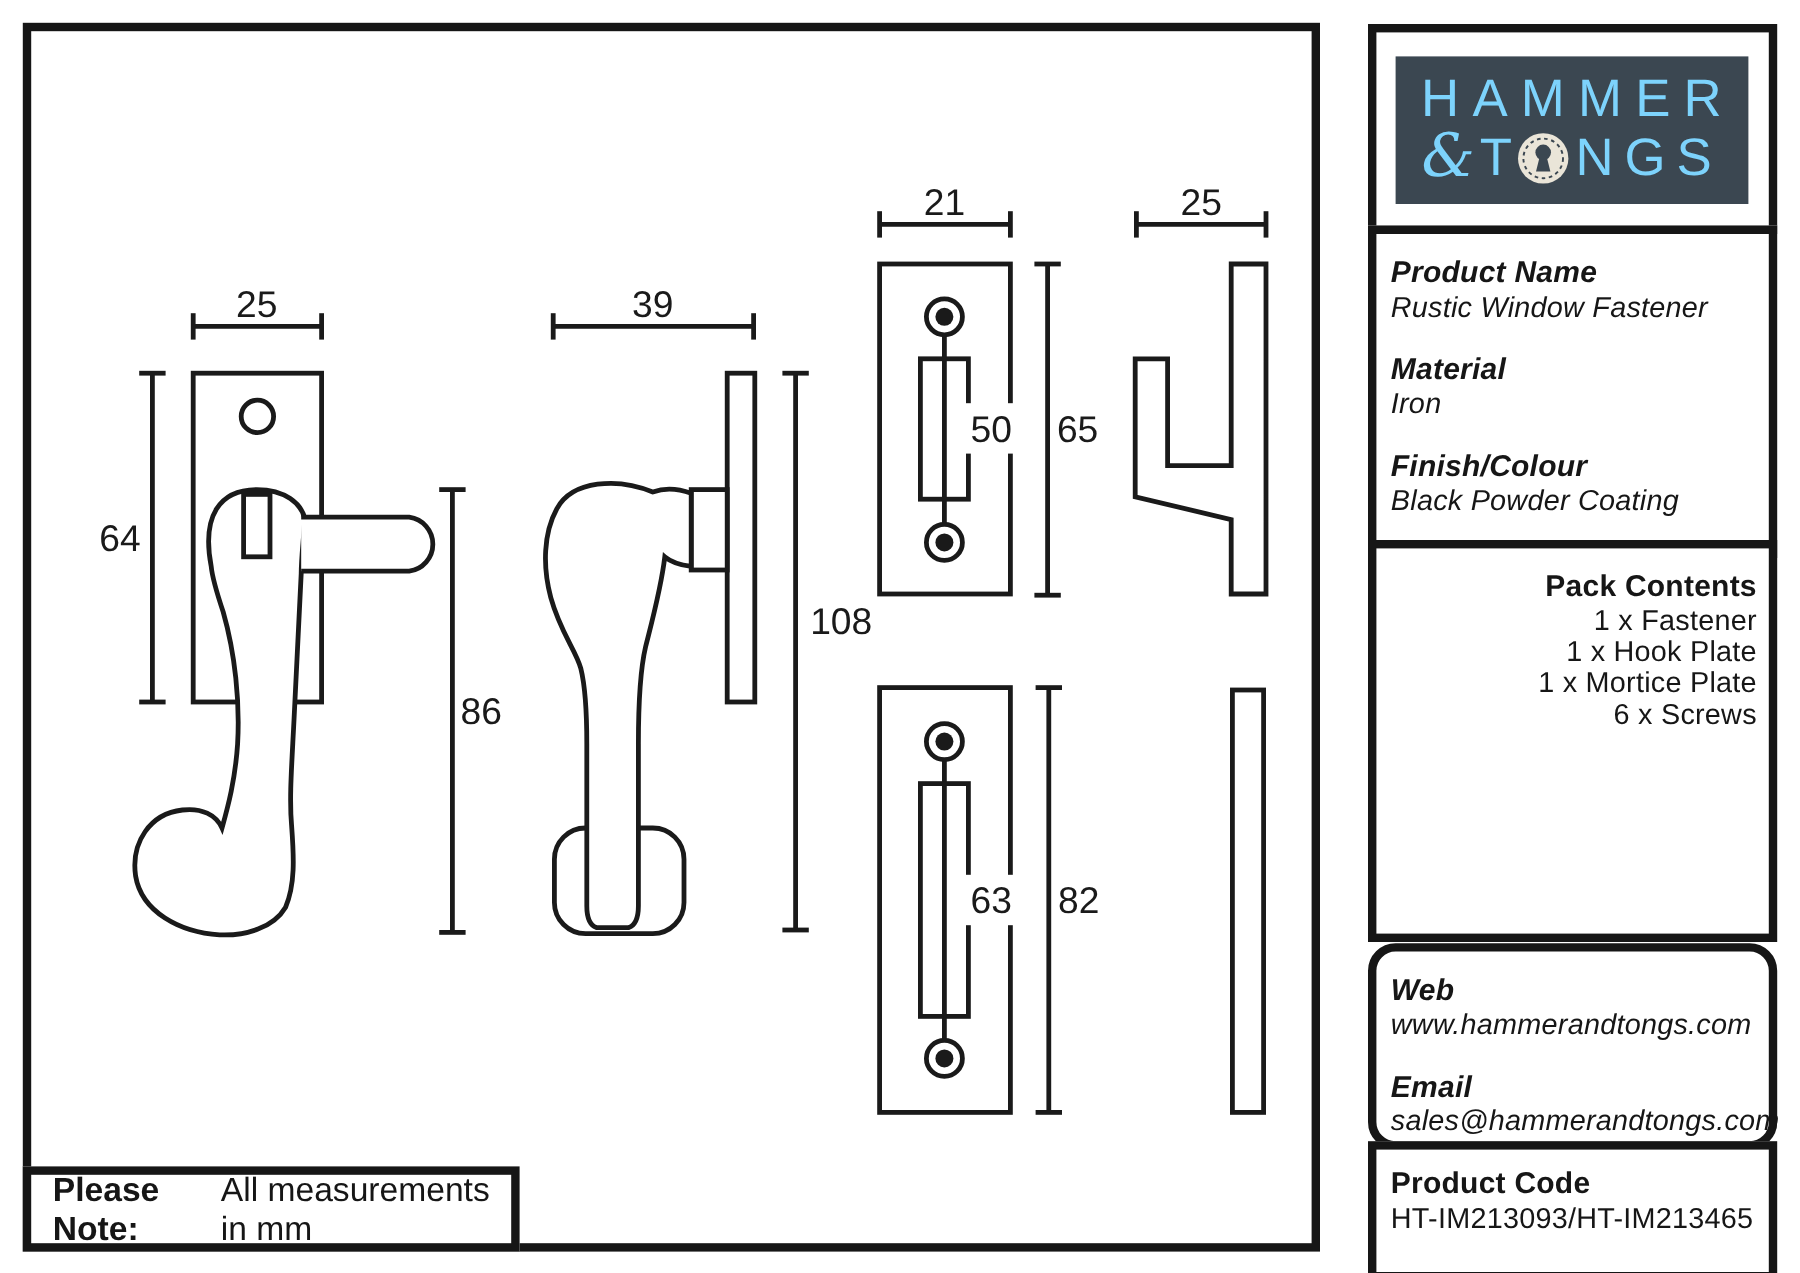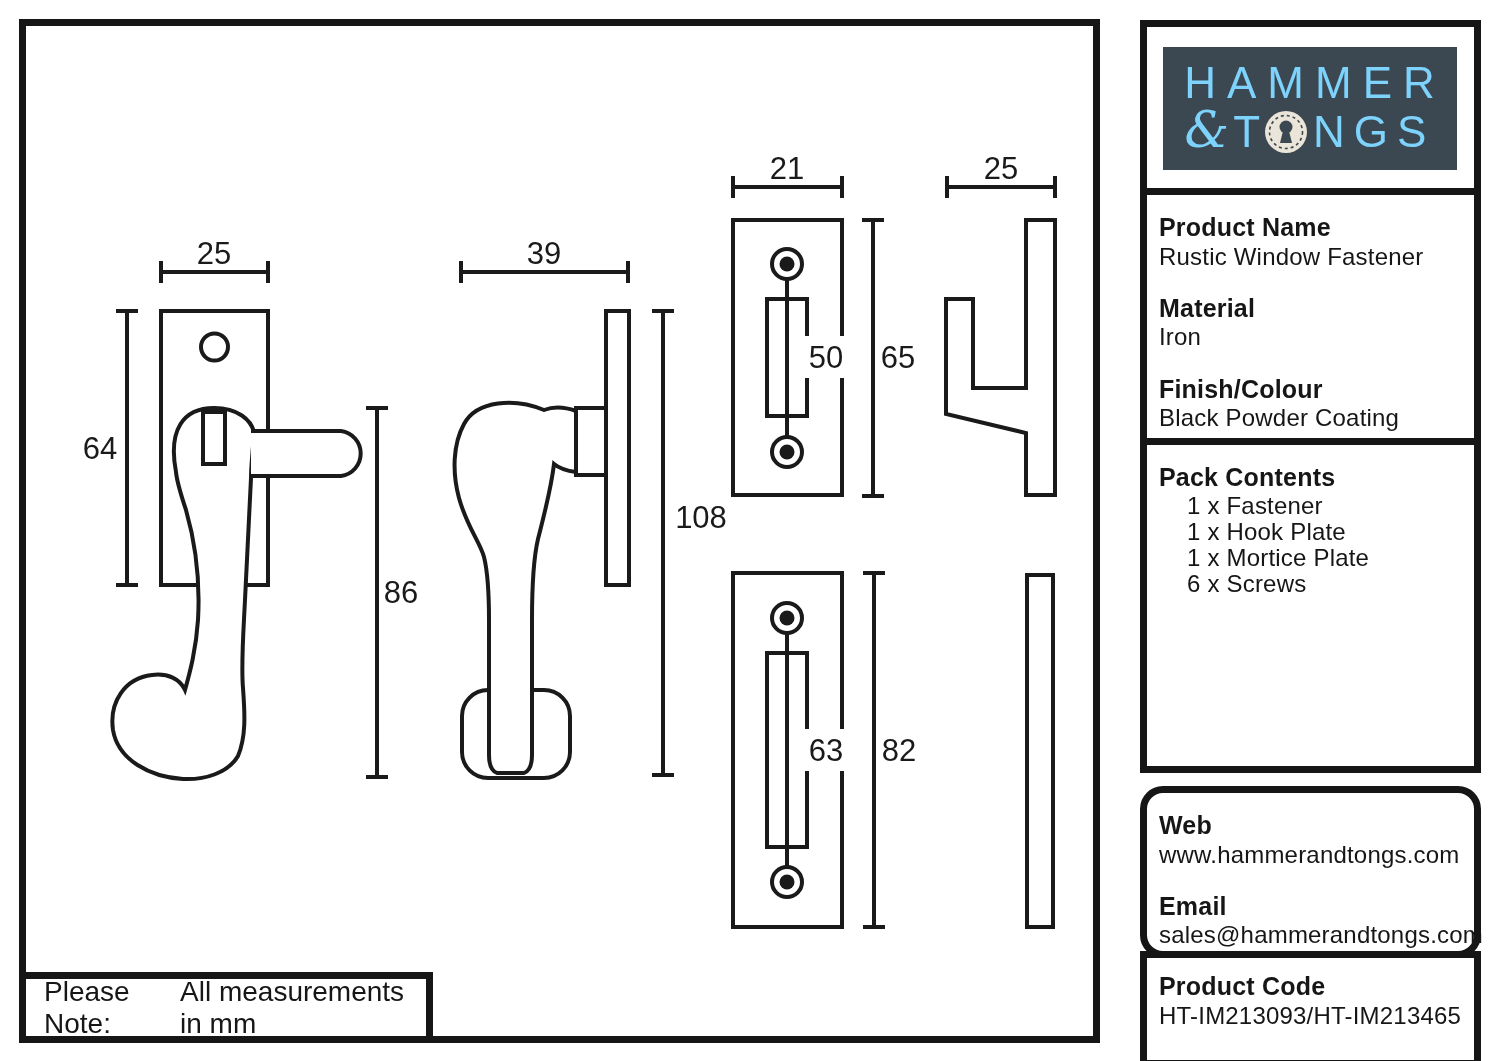--- a/index.html
+++ b/index.html
@@ -3,30 +3,30 @@
 <meta charset="utf-8">
 <style>
   html,body{margin:0;padding:0;background:#f4f4f2;}
   .page{position:relative;width:1500px;height:1061px;background:#ffffff;
         font-family:"Liberation Sans",sans-serif;color:#161616;overflow:hidden;}
   .box{position:absolute;border:7px solid #161616;background:#ffffff;box-sizing:border-box;}
   
   .main-box{left:19px;top:19px;width:1081px;height:1024px;}
   .note-box{left:19px;top:972px;width:414px;height:71px;display:flex;align-items:center;
             padding-left:18px;font-size:28px;}
-  .note-box b{font-weight:400;margin-right:8px;}
+  .note-box b{font-weight:700;margin-right:8px;}
   
   .rc{left:1140px;width:341px;}
   .logo-box{top:20px;height:175px;}
   .info-box{top:188px;height:277px;}
-  .pack-box{top:438px;height:335px;}
+  .pack-box{top:450px;height:335px;text-align:right;}
   .web-box{top:786px;height:172px;border-radius:23px;}
   .code-box{top:951px;height:116px;}
   .pad{padding:18px 10px 0 12px;}
-  .grp{margin-bottom:23px;}
+  .grp{margin-bottom:23px;font-style:italic;}
   .h{font-size:25px;font-weight:700;line-height:1.18;letter-spacing:.2px;}
   .v{font-size:24px;font-weight:400;line-height:1.18;letter-spacing:.2px;}
   .pack-box .v{line-height:1.09;margin-left:28px;}
   
   .logo{position:absolute;left:16px;top:20px;width:294px;height:123px;background:#3b4751;
         display:flex;flex-direction:column;align-items:center;justify-content:center;
         color:#7dd3fc;}
   .logo-l1{font-size:44px;letter-spacing:11px;line-height:1;margin-left:10px;}
   .logo-l2{display:flex;align-items:center;line-height:1;margin-top:2px;}
   .logo-amp{font-family:"DejaVu Serif",serif;font-style:italic;font-size:50px;

